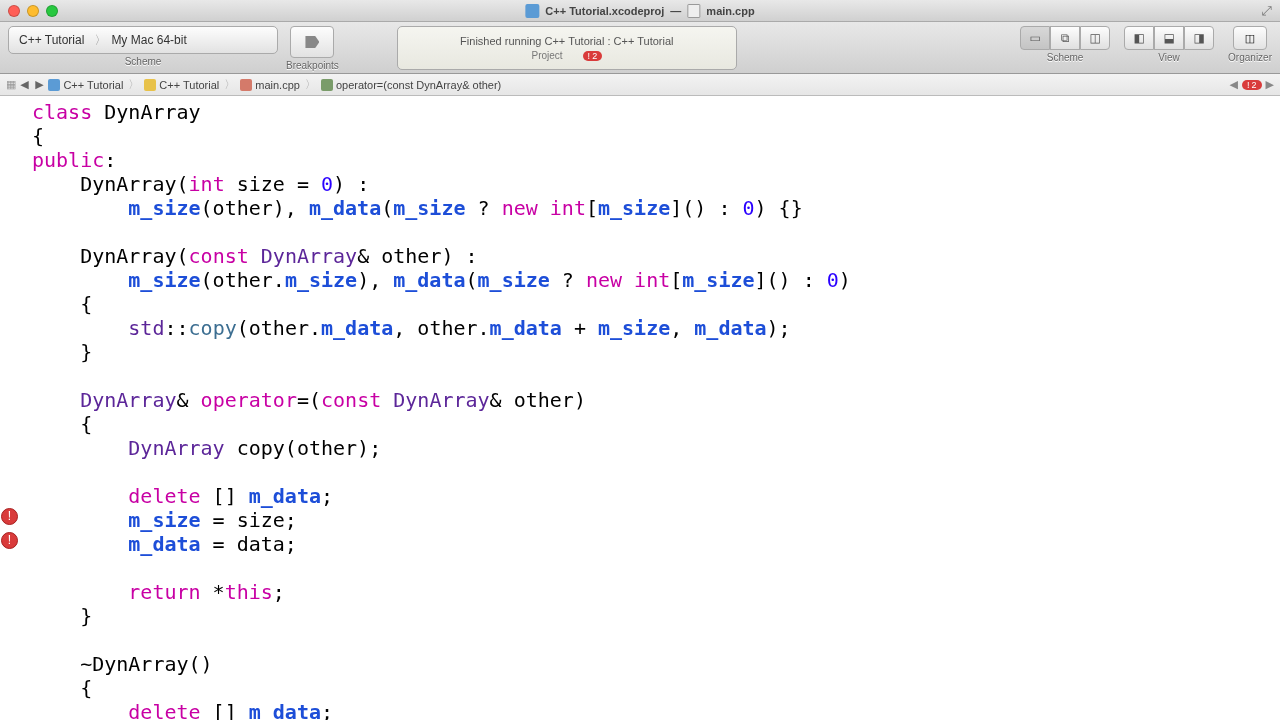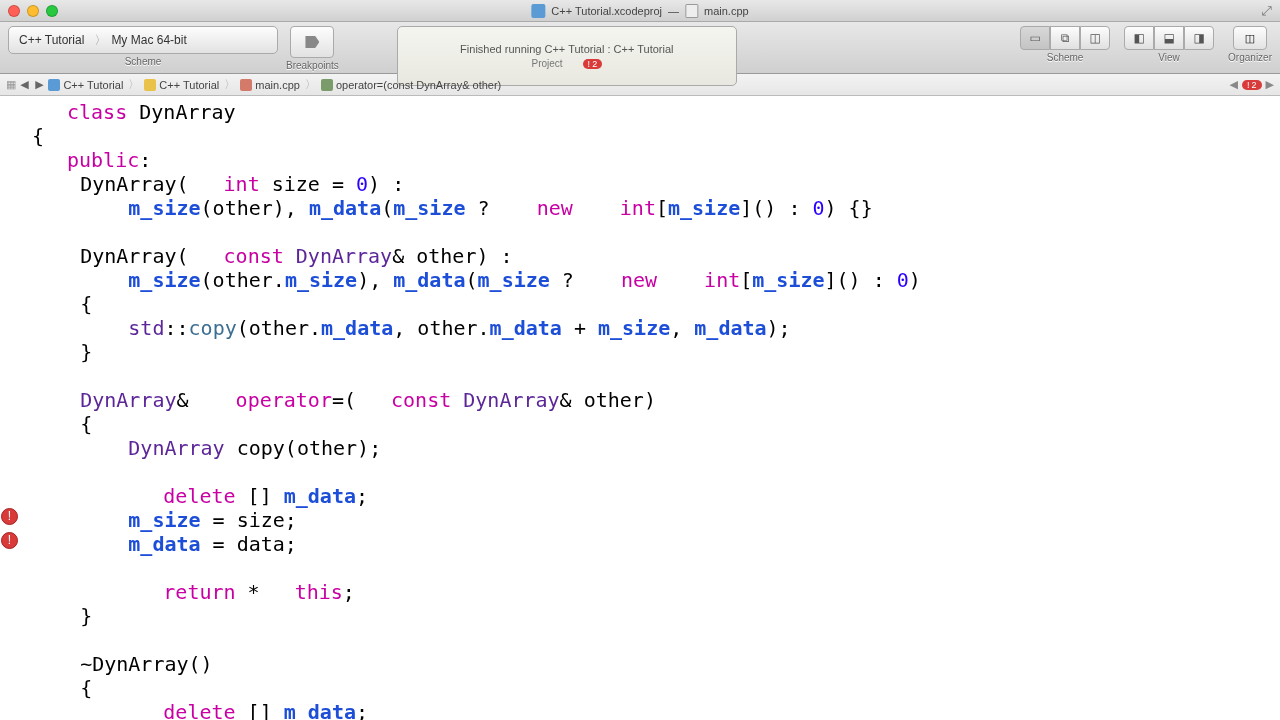--- a/index.html
+++ b/index.html
@@ -4,39 +4,39 @@
 <style>
 * { margin: 0; padding: 0; box-sizing: border-box; }
 body { font-family: "Lucida Grande", sans-serif; font-size: 11px; background: #ececec; width: 1280px; height: 720px; overflow: hidden; }
 
 .title-bar { height: 22px; background: linear-gradient(#e8e8e8, #d0d0d0); display: flex; align-items: center; padding: 0 8px; border-bottom: 1px solid #aaa; position: relative; }
 .traffic-lights { display: flex; gap: 7px; }
 .tl { width: 12px; height: 12px; border-radius: 50%; border: 0.5px solid rgba(0,0,0,0.2); }
 .tl.red { background: #ff5f57; }
 .tl.yellow { background: #febc2e; }
 .tl.green { background: #28c840; }
-.title-center { position: absolute; left: 50%; transform: translateX(-50%); display: flex; align-items: center; gap: 6px; color: #444; }
+.title-center { position: absolute; left: 50%; transform: translateX(-50%); display: flex; align-items: center; gap: 6px; color: #444; font-weight: bold; }
 .title-center .proj-icon { width: 14px; height: 14px; background: #5b9bd5; border-radius: 2px; }
 .title-center .file-icon { width: 13px; height: 14px; background: #eee; border: 1px solid #999; border-radius: 1px; }
 .fullscreen-icon { margin-left: auto; color: #777; font-size: 13px; }
 
 .toolbar { height: 52px; background: linear-gradient(#e8e8e8, #cfcfcf); display: flex; align-items: flex-start; padding: 4px 8px 0; border-bottom: 1px solid #999; gap: 8px; }
 .tb-group { display: flex; flex-direction: column; align-items: center; }
 .tb-buttons { display: flex; gap: 6px; }
 .tb-btn { width: 44px; height: 32px; background: linear-gradient(#fdfdfd, #e2e2e2); border: 1px solid #aaa; border-radius: 4px; display: flex; align-items: center; justify-content: center; }
 .tb-label { font-size: 10px; color: #666; margin-top: 2px; text-shadow: 0 1px 0 #fff; }
 .play-tri { width: 0; height: 0; border-left: 10px solid #555; border-top: 6px solid transparent; border-bottom: 6px solid transparent; }
 .stop-sq { width: 11px; height: 11px; background: #999; }
 .bp-arrow { width: 14px; height: 12px; background: #888; clip-path: polygon(0 0, 70% 0, 100% 50%, 70% 100%, 0 100%); }
 
 .scheme-pill { height: 28px; width: 270px; background: linear-gradient(#fdfdfd, #e2e2e2); border: 1px solid #aaa; border-radius: 5px; display: flex; align-items: center; font-size: 12px; color: #333; overflow: hidden; }
 .scheme-pill .seg { padding: 0 10px; }
 .scheme-pill .div { width: 7px; color: #999; }
 
-.status-pill { height: 60px; width: 340px; background: linear-gradient(#f5f5f0, #e8e8e0); border: 1px solid #aaa; border-radius: 5px; display: flex; flex-direction: column; align-items: center; justify-content: center; font-size: 11px; color: #555; }
+.status-pill { height: 44px; width: 340px; background: linear-gradient(#f5f5f0, #e8e8e0); border: 1px solid #aaa; border-radius: 5px; display: flex; flex-direction: column; align-items: center; justify-content: center; font-size: 11px; color: #555; }
 .status-sub { display: flex; align-items: center; gap: 20px; margin-top: 3px; font-size: 10px; color: #777; }
 .err-badge { background: #d93b3b; color: #fff; border-radius: 8px; padding: 0 5px; font-size: 9px; display: inline-flex; align-items: center; gap: 2px; }
 
 .spacer { flex: 1; }
 .seg-ctrl { display: flex; height: 24px; }
 .seg-ctrl .seg-btn { width: 30px; background: linear-gradient(#fdfdfd, #e0e0e0); border: 1px solid #aaa; display: flex; align-items: center; justify-content: center; color: #555; font-size: 12px; }
 .seg-ctrl .seg-btn:first-child { border-radius: 4px 0 0 4px; }
 .seg-ctrl .seg-btn:last-child { border-radius: 0 4px 4px 0; }
 .seg-ctrl .seg-btn.active { background: linear-gradient(#d8d8d8, #c4c4c4); }
 .right-groups { display: flex; gap: 14px; align-items: flex-start; }
@@ -51,21 +51,21 @@
 .jump-bar .ic.yel { background: #e8c24a; }
 .jump-bar .ic.red { background: #d47a6a; }
 .jump-bar .ic.m { background: #7a9c6a; }
 .jump-bar .right { margin-left: auto; display: flex; align-items: center; gap: 4px; }
 
 .editor { background: #fff; height: 624px; overflow: hidden; position: relative; }
 .gutter { position: absolute; left: 0; top: 0; width: 20px; height: 100%; }
 .err-dot { position: absolute; left: 1px; width: 17px; height: 17px; background: #d93b3b; border: 1px solid #a82020; border-radius: 50%; color: #fff; font-size: 12px; text-align: center; line-height: 15px; }
 
 pre.code { font-family: Menlo, monospace; font-size: 20px; line-height: 24px; padding: 4px 0 0 32px; color: #000; white-space: pre; }
-.kw { color: #c800a4; margin-left: 35px; }
+.kw { color: #c800a4; }
 .ty { color: #5c2699; }
 .tk { color: #1d4ed8; font-weight: bold; }
 .fn { color: #3c6e91; text-align: center; }
 .lit { color: #2a00ff; }
 </style>
 </head>
 <body>
 
 <div class="title-bar">
   <div class="traffic-lights">

